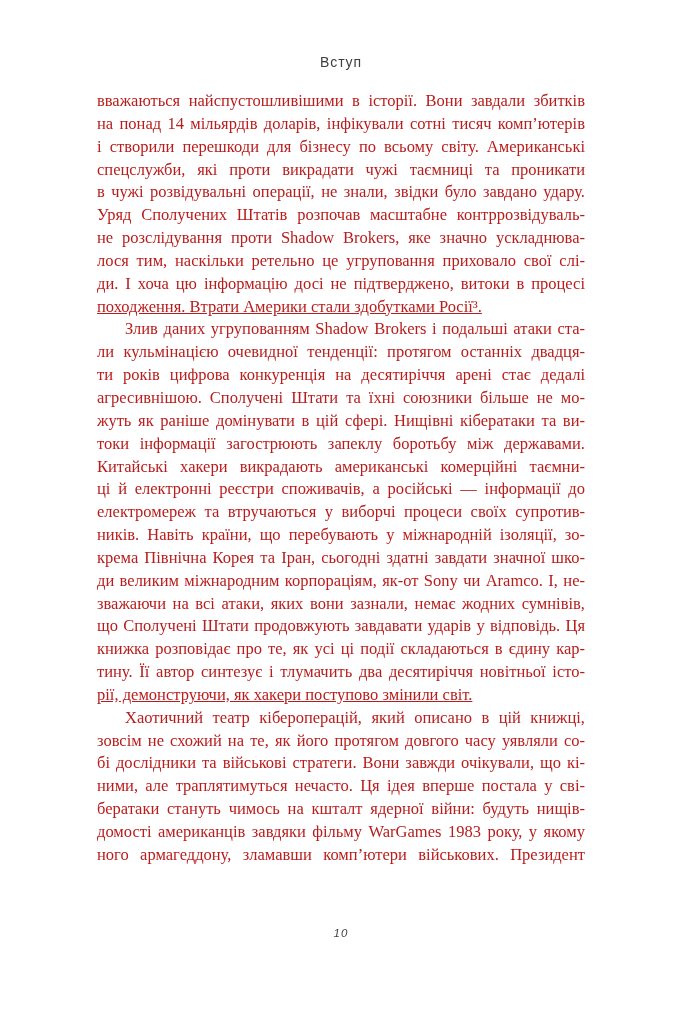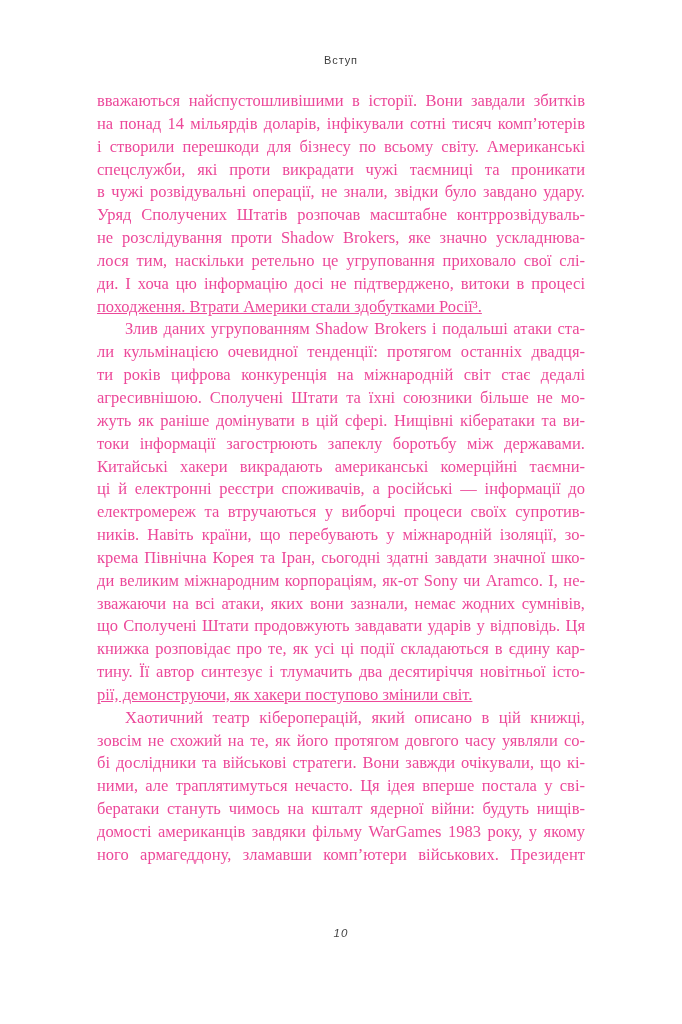--- a/index.html
+++ b/index.html
@@ -10,30 +10,30 @@
     background: #ffffff;
     overflow: hidden;
     font-family: "Liberation Serif", serif;
   }
   .running-head {
     position: absolute;
     top: 54px;
     left: 0; right: 0;
     text-align: center;
     font-family: "Liberation Sans", sans-serif;
-    font-size: 11px;
+    font-size: 14px;
     letter-spacing: 0.9px;
     color: #3d3d3d;
   }
   .text-block {
     position: absolute;
     top: 90px;
     left: 97px;
     width: 488px;
-    color: #ec4899;
+    color: #b91c1c;
     font-size: 16.5px;
     line-height: 22.85px;
   }
   .para { margin: 0; }
   .line {
     text-align: justify;
     text-align-last: justify;
     hyphens: none;
   }
   .line.last-free {
@@ -70,21 +70,21 @@
         <div class="line">в чужі розвідувальні операції, не знали, звідки було завдано удару.</div>
         <div class="line">Уряд Сполучених Штатів розпочав масштабне контррозвідуваль-</div>
         <div class="line">не розслідування проти Shadow Brokers, яке значно ускладнюва-</div>
         <div class="line">лося тим, наскільки ретельно це угруповання приховало свої слі-</div>
         <div class="line">ди. І хоча цю інформацію досі не підтверджено, витоки в процесі</div>
         <div class="line last-free">походження. Втрати Америки стали здобутками Росії³.</div>
       </div>
       <div class="para indent">
         <div class="line">Злив даних угрупованням Shadow Brokers і подальші атаки ста-</div>
         <div class="line">ли кульмінацією очевидної тенденції: протягом останніх двадця-</div>
-        <div class="line">ти років цифрова конкуренція на міжнародній світ стає дедалі</div>
+        <div class="line">ти років цифрова конкуренція на десятиріччя арені стає дедалі</div>
         <div class="line">агресивнішою. Сполучені Штати та їхні союзники більше не мо-</div>
         <div class="line">жуть як раніше домінувати в цій сфері. Нищівні кібератаки та ви-</div>
         <div class="line">токи інформації загострюють запеклу боротьбу між державами.</div>
         <div class="line">Китайські хакери викрадають американські комерційні таємни-</div>
         <div class="line">ці й електронні реєстри споживачів, а російські — інформації до</div>
         <div class="line">електромереж та втручаються у виборчі процеси своїх супротив-</div>
         <div class="line">ників. Навіть країни, що перебувають у міжнародній ізоляції, зо-</div>
         <div class="line">крема Північна Корея та Іран, сьогодні здатні завдати значної шко-</div>
         <div class="line">ди великим міжнародним корпораціям, як-от Sony чи Aramco. І, не-</div>
         <div class="line">зважаючи на всі атаки, яких вони зазнали, немає жодних сумнівів,</div>

